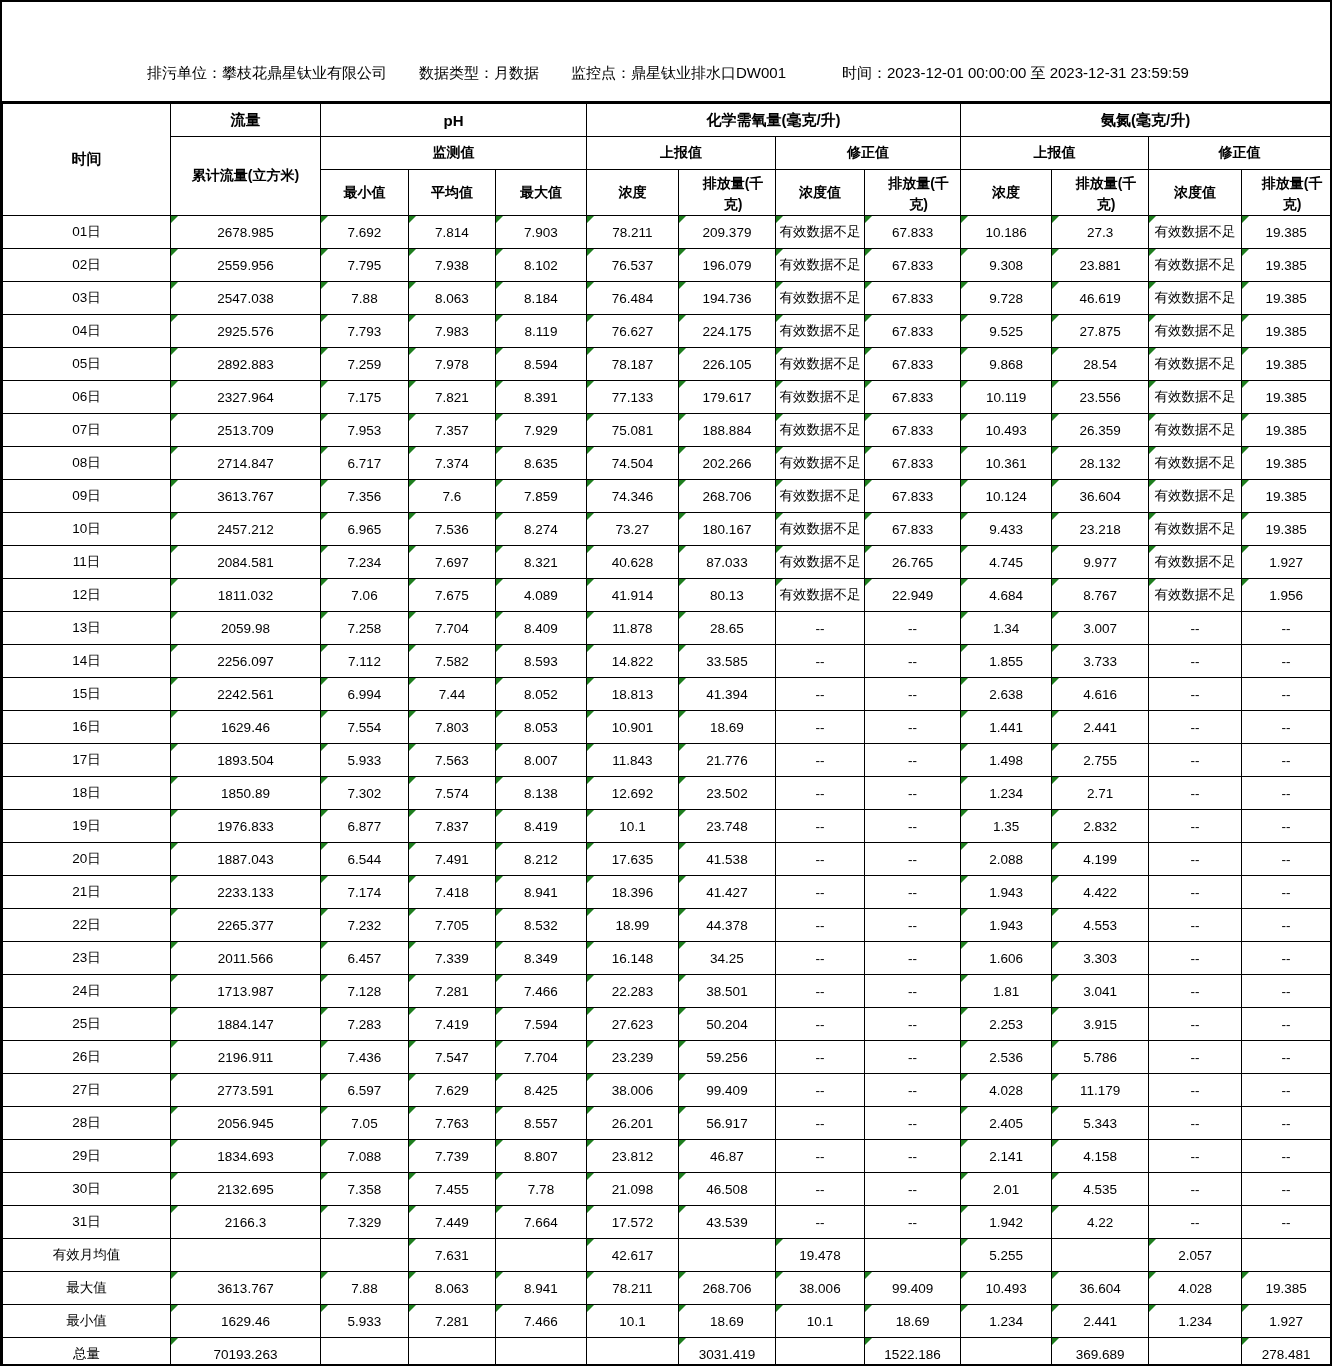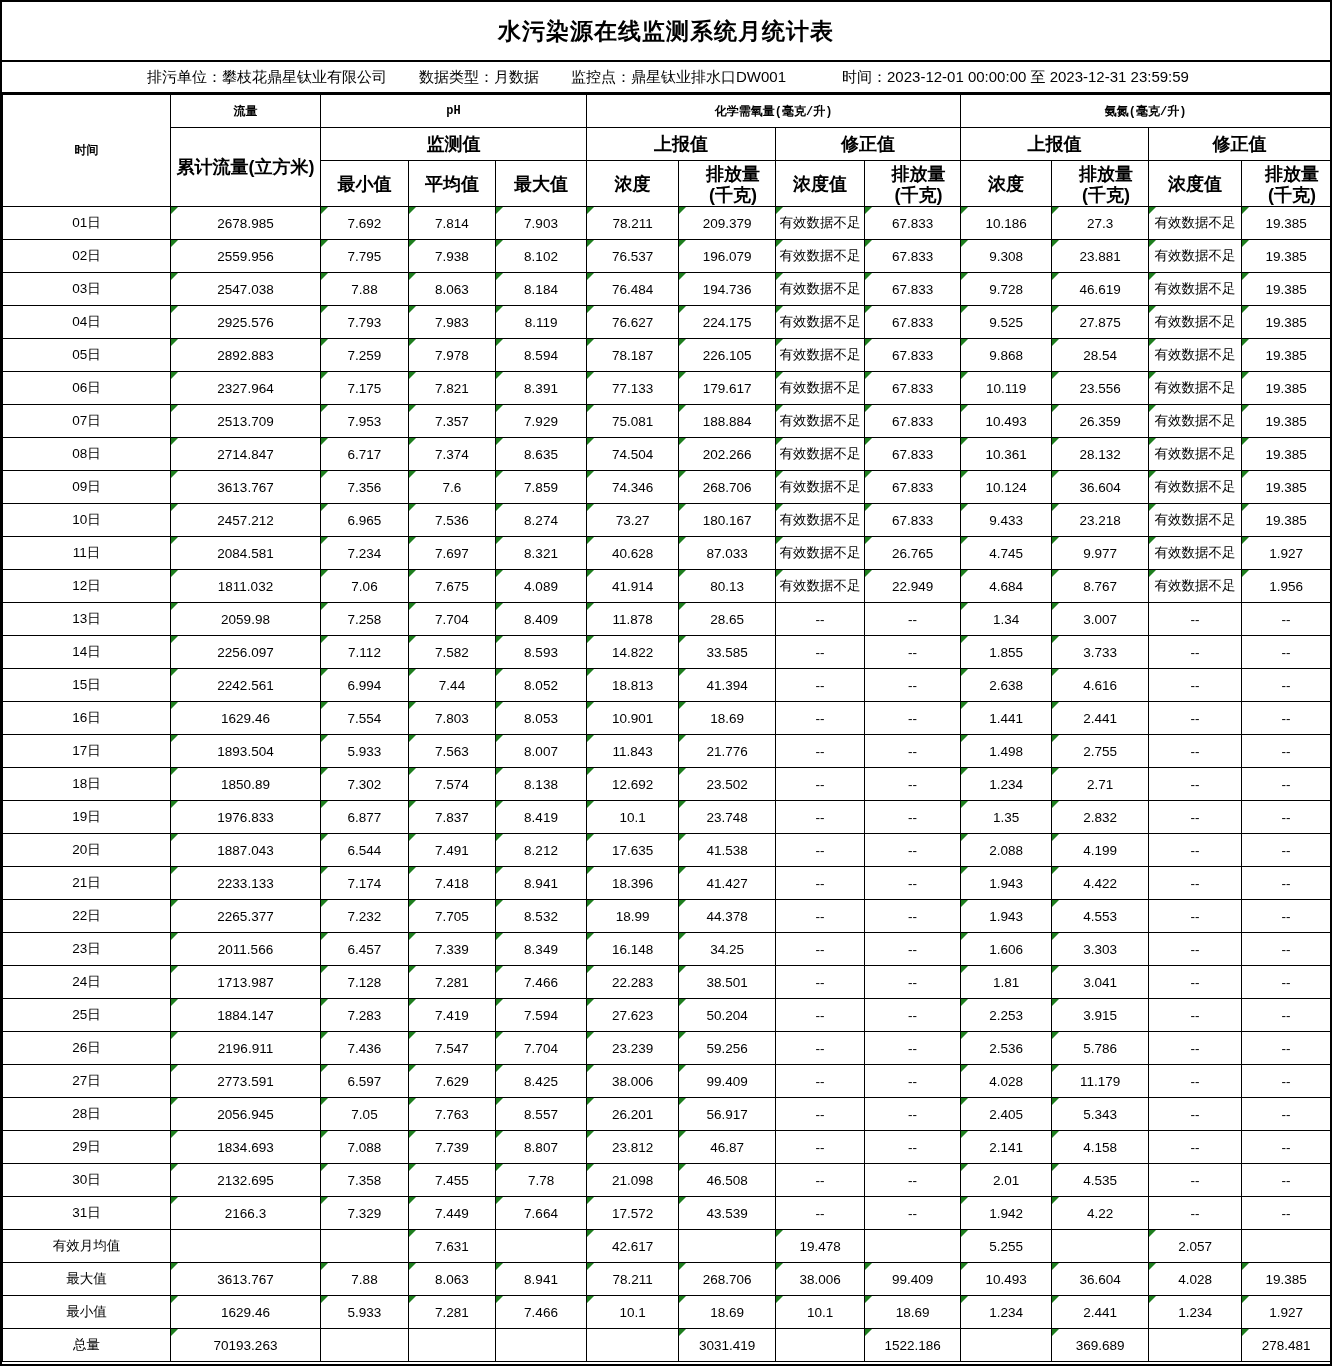--- a/index.html
+++ b/index.html
@@ -1,42 +1,39 @@
 <!DOCTYPE html>
 <html style="--tri: #1e7e1e;"><head>
 <meta charset="utf-8">
 <style>
   html,body{margin:0;padding:0;background:#ffffff;}
   body{width:1332px;font-family:"Liberation Sans",sans-serif;color:#000;}
   .sheet{width:1332px;height:1366px;border:2px solid #000;box-sizing:border-box;background:#fff;}
   .title-row{height:60px;border-bottom:2px solid #000;display:flex;align-items:center;justify-content:center;box-sizing:border-box;}
   .title-row span{font-family:"Liberation Serif",serif;font-size:23px;font-weight:bold;letter-spacing:1px;}
-  .info-row{height:32px;border-bottom:2px solid #000;display:flex;align-items:center;box-sizing:border-box;padding-left:145px;font-size:15px;white-space:nowrap;}
+  .info-row{height:57px;border-bottom:2px solid #000;display:flex;align-items:center;box-sizing:border-box;padding-left:145px;font-size:15px;white-space:nowrap;margin-top:44px;}
   .info-row span{margin-right:32px;}
   .info-row span:last-child{margin-left:24px;}
   table{border-collapse:collapse;table-layout:fixed;width:1328px;}
   th,td{border:1px solid #000;text-align:center;vertical-align:middle;padding:0;position:relative;overflow:hidden;box-sizing:border-box;}
-  thead th{font-weight:bold;font-size:18px;background:#fff;}
-  tr.h1 th{height:33px;font-size:12px;font-family:Liberation Mono, monospace;}
+  thead th{font-weight:bold;font-size:14px;background:#fff;}
+  tr.h1 th{height:33px;font-size:15px;}
   tr.h2 th{height:33px;}
   tr.h3 th{height:34px;}
   th.rowspan-time{font-size:15px;}
   th.wrap{vertical-align:top;padding-left:12px;}
   th.wrap .wrap-inner{display:inline-block;width:72px;line-height:21px;padding-top:3px;text-align:center;}
   tbody td{height:33px;font-size:13.5px;}
   td.flag::before{content:"";position:absolute;top:0;left:0;width:0;height:0;border-top:7px solid var(--tri,#1e7e1e);border-right:7px solid transparent;}
 </style>
 </head>
 <body>
 
 <div class="sheet">
 
-  <div class="title-row">
-    <span>水污染源在线监测系统月统计表</span>
-  </div>
 
   <div class="info-row">
     <span>排污单位：攀枝花鼎星钛业有限公司</span>
     <span>数据类型：月数据</span>
     <span>监控点：鼎星钛业排水口DW001</span>
     <span>时间：2023-12-01 00:00:00 至 2023-12-31 23:59:59</span>
   </div>
 
   <table>
     <colgroup>

